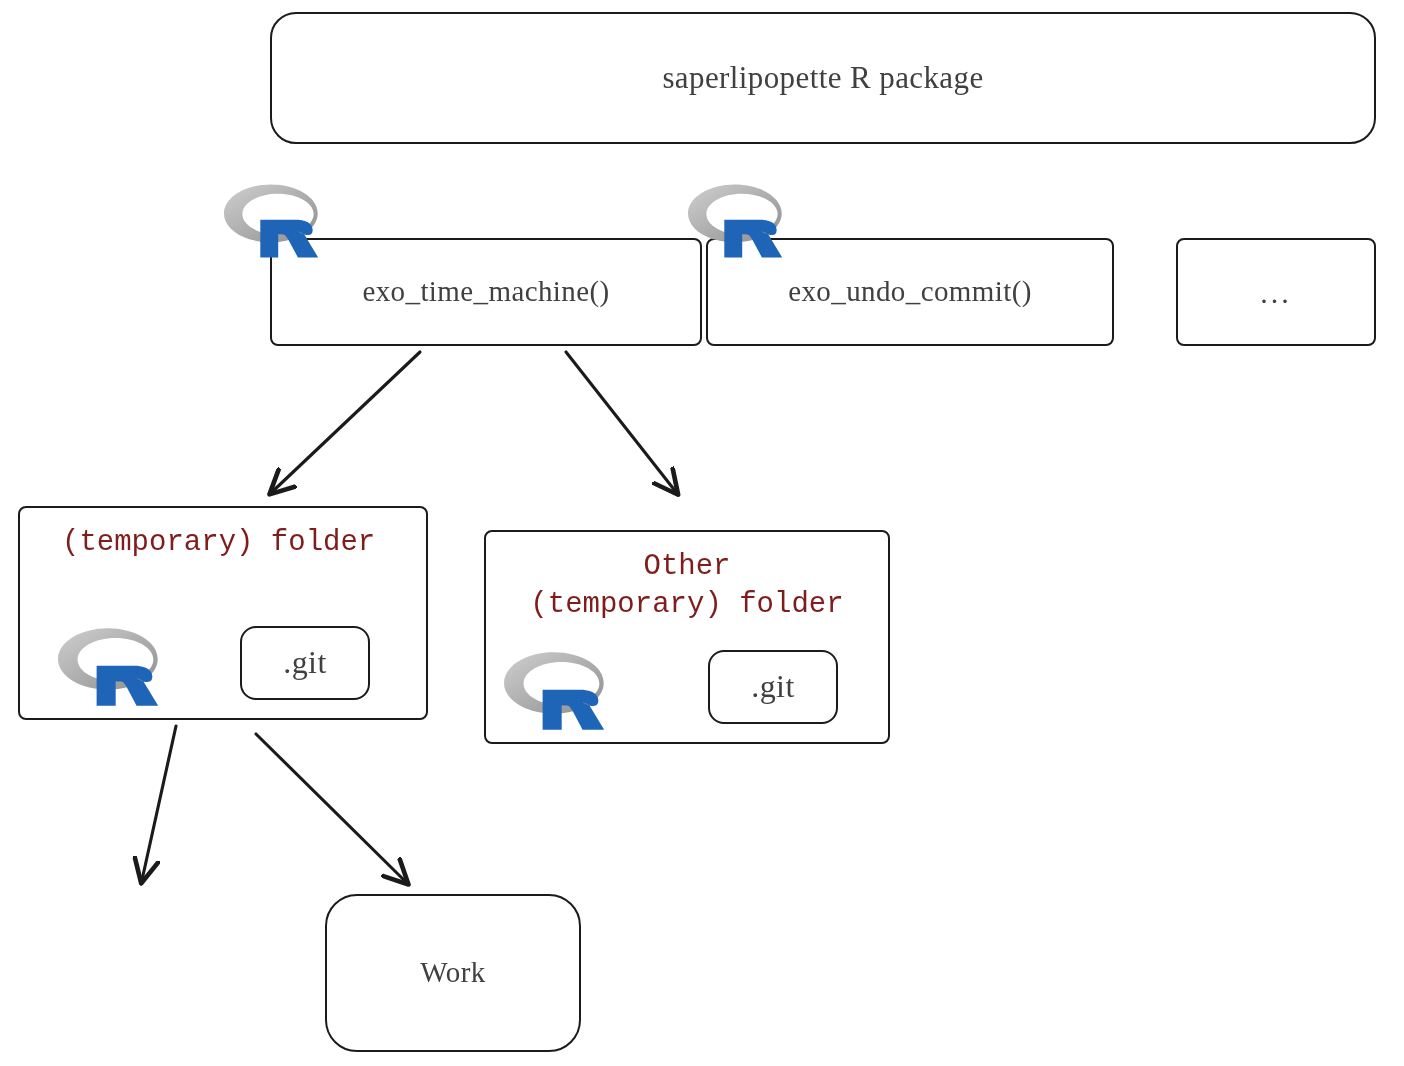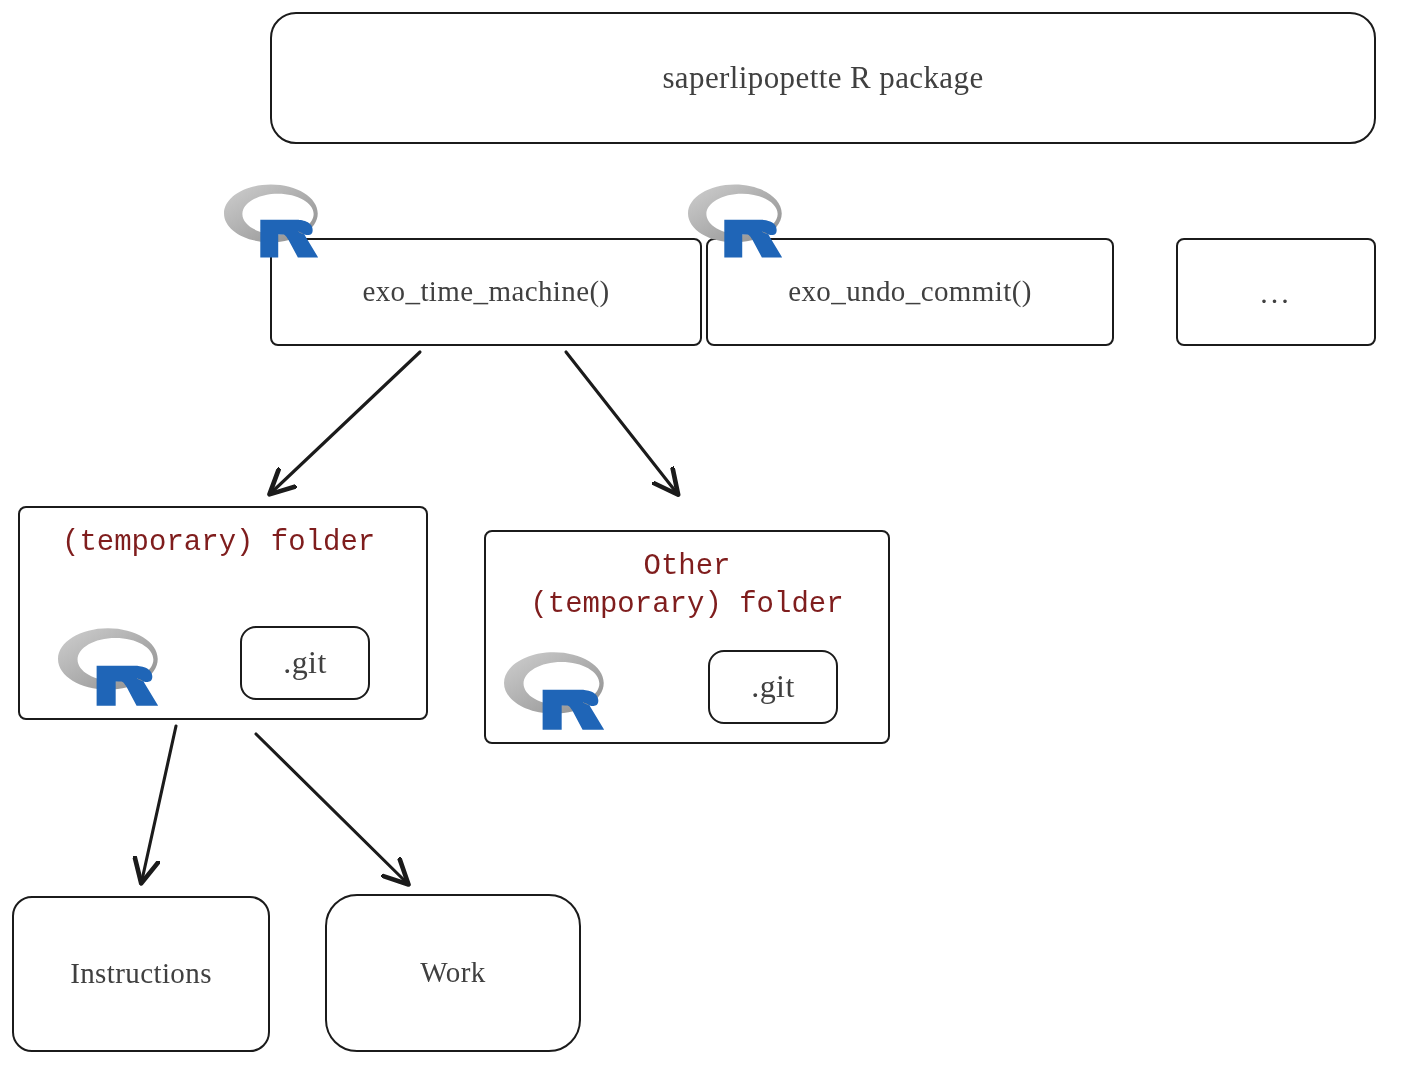--- a/index.html
+++ b/index.html
@@ -200,21 +200,18 @@
         </defs>
         <path fill="url(#rgray4)" fill-rule="evenodd" d="M361 0C161.7 0 0 99.6 0 222.5S161.7 445 361 445s361-99.6 361-222.5S560.3 0 361 0zm55 384.2c-151.6 0-274.5-70.4-274.5-157.2S264.4 69.8 416 69.8s274.5 70.4 274.5 157.2S567.6 384.2 416 384.2z"></path>
         <path fill="#1f65b7" fill-rule="evenodd" d="M563.6 359.3s23.3 7 36.8 14.1c4.7 2.5 12.9 7.4 18.8 13.7 5.6 6.1 8.6 12.4 8.6 12.4L725 561l-156.1.1-72-135s-14.8-25.3-23.9-32.7c-7.6-6.2-10.8-8.4-18.3-8.4h-37.1v176h-138V271.2h277.1s126.2-2.1 126.2 78.9c0 81.2-118.3 9.2-118.3 9.2z"></path>
       </svg>
       <div class="git-box" id="git-b">
         <span class="node-label">.git</span>
       </div>
     </div>
   </div>
 
-  <div class="node" id="node-instructions">
-    <span class="node-label">Instructions</span>
-  </div>
 
   <div class="node" id="node-work">
     <span class="node-label">Work</span>
   </div>
 
 </div>
 
 </body></html>

